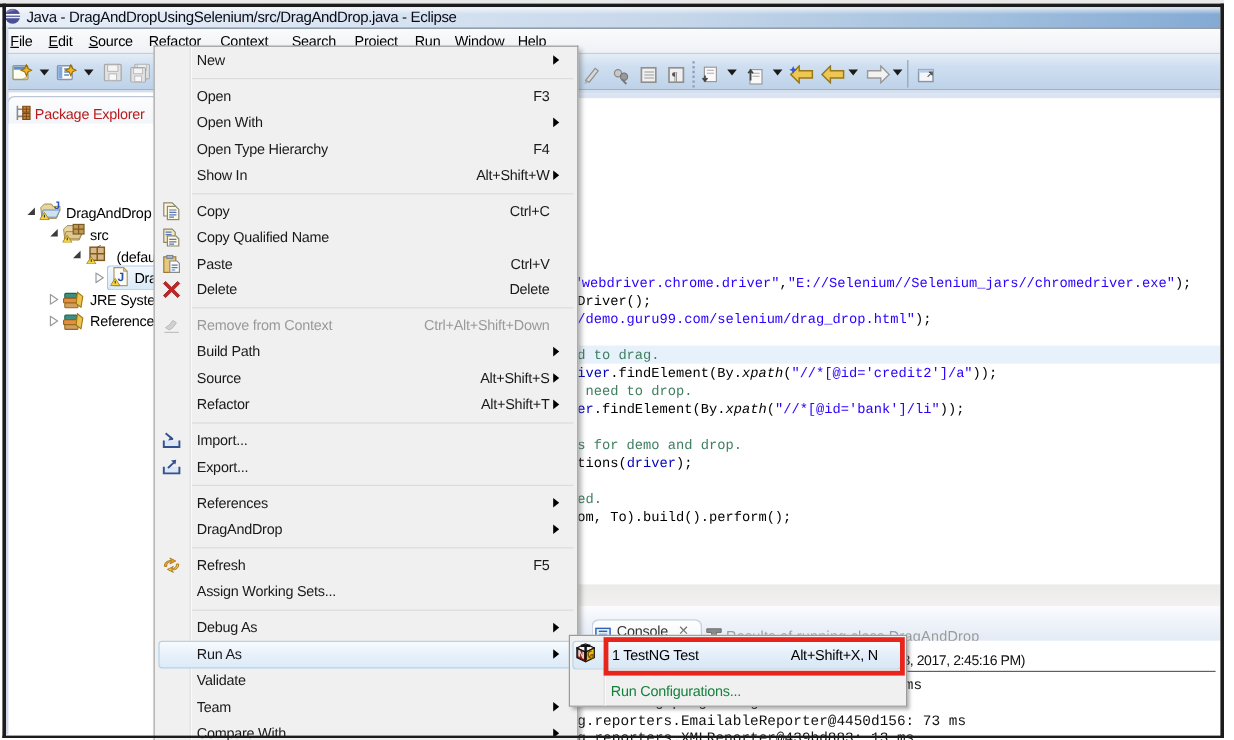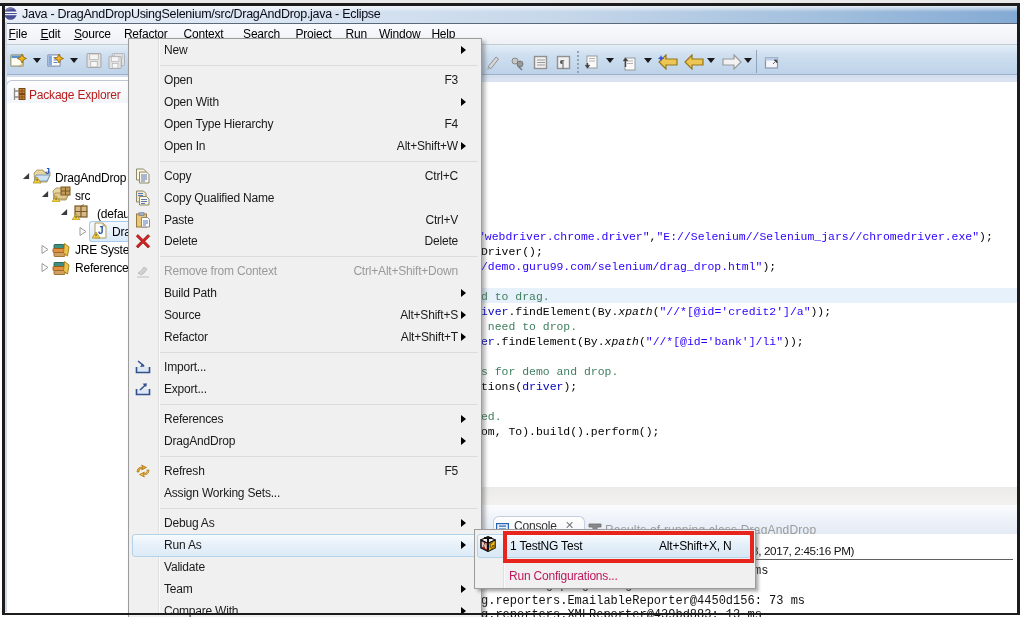--- a/index.html
+++ b/index.html
@@ -67,21 +67,21 @@
 .marr{position:absolute;right:12px;top:7px;width:0;height:0;border-top:4px solid transparent;border-bottom:4px solid transparent;border-left:5px solid #000;}
 .gray,.gray .mtext,.gray .msc{color:#9a9a9a;}
 #runhl{position:absolute;left:2px;top:0;width:344px;height:21px;background:linear-gradient(180deg,#f7fbfe,#e8f1fa 45%,#ddebf7);border:1px solid #b2d1ea;border-radius:3px;}
 .micon{position:absolute;left:5px;top:3px;width:16px;height:16px;}
 
 #smenu{left:474px;top:529px;width:280px;height:58px;background:#f0f0f0;border:1px solid #9b9b9b;box-shadow:2.5px 2.5px 3px rgba(90,90,90,0.5);text-align:right;}
 #smgut{position:absolute;left:0;top:0;width:28px;height:58px;border-right:1px solid #e0e0e0;box-shadow:1px 0 0 #fafafa;}
 #tnghl{position:absolute;left:2px;top:4px;width:272px;height:22px;background:linear-gradient(180deg,#f8fbfe,#e4eff9 45%,#d8e8f5);border:1px solid #b6d3ea;border-radius:3px;}
 #tngtext{position:absolute;left:35px;top:9px;font-size:12px;letter-spacing:-0.2px;color:#000;}
 #tngsc{position:absolute;left:184px;top:9px;font-size:12px;letter-spacing:-0.2px;color:#000;}
-#rctext{position:absolute;left:34px;top:38.5px;font-size:12px;letter-spacing:-0.2px;color:#be185d;}
+#rctext{position:absolute;left:34px;top:38.5px;font-size:12px;letter-spacing:-0.2px;color:#15803d;}
 
 #redbox{left:503px;top:530.5px;width:251px;height:32px;border:4px solid #e8251d;box-sizing:border-box;}
 </style></head>
 <body>
 <div id="w">
 
   <div class="a" id="topstrip"></div>
   <div class="a" id="tbord"></div>
   <div class="a" id="title">
       <div class="sheen"></div>
@@ -326,21 +326,21 @@
         </div>
       <div class="mrow" style="top:52.5px">
           <div class="mtext">Open With</div>
           <div class="marr"></div>
         </div>
       <div class="mrow" style="top:74.5px">
           <div class="mtext">Open Type Hierarchy</div>
           <div class="msc">F4</div>
         </div>
       <div class="mrow" style="top:96.5px">
-          <div class="mtext">Open In</div>
+          <div class="mtext">Show In</div>
           <div class="msc">Alt+Shift+W</div>
           <div class="marr"></div>
         </div>
       <div class="mrow" style="top:126.5px">
           <svg class="micon" width="16" height="16" viewBox="0 0 16 16">
             <g>
               <path d="M1.5 1 h7 l2.5 2.5 V12 h-9.5 z" fill="#fdf6e3" stroke="#8a8a6a" stroke-width="1"></path>
               <path d="M4.5 4 h7 l2.5 2.5 V15 h-9.5 z" fill="#fdf6e3" stroke="#8a8a6a" stroke-width="1"></path>
               <g stroke="#5577bb" stroke-width="1">
                 <path d="M6 7 h6"></path>

